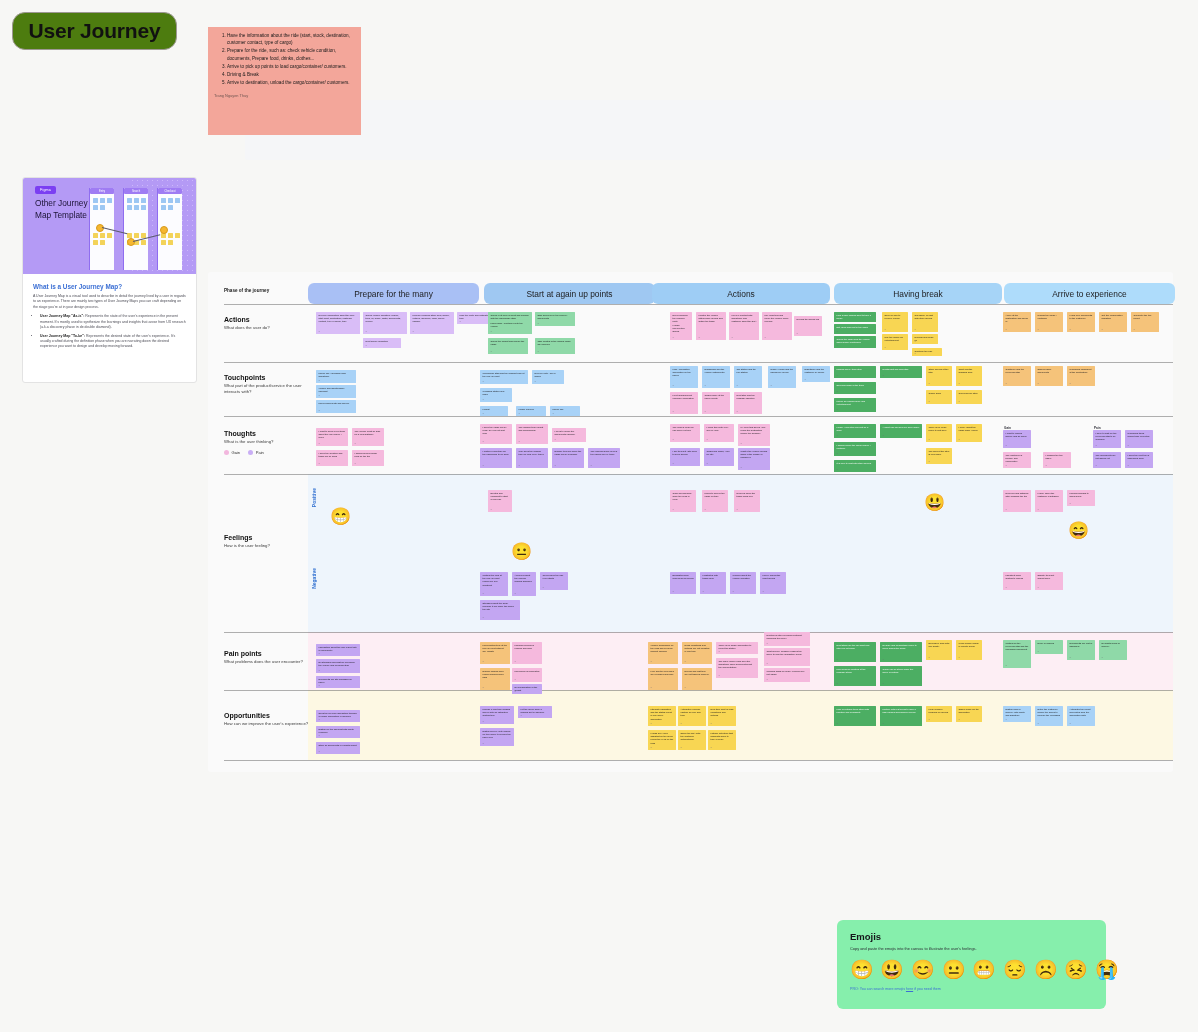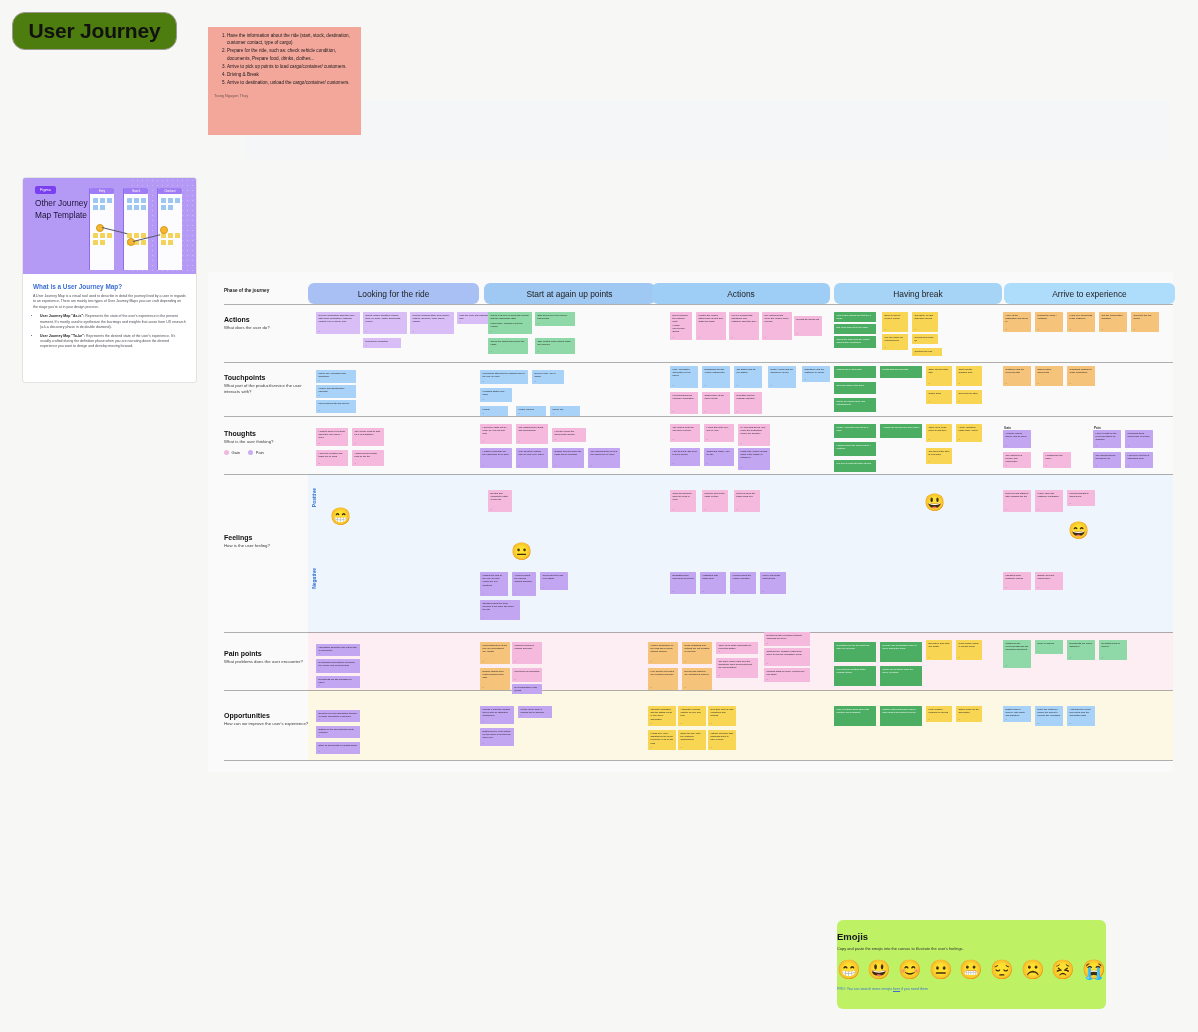--- a/index.html
+++ b/index.html
@@ -109,21 +109,21 @@
 
   
   .emoji-tok { position:absolute; font-size:17px; line-height:1; }
 
   
   .gp-label { position:absolute; font-size:3.1px; font-weight:bold; color:#2f2f38; }
 
   
   #emoji-panel {
     left:837px; top:920px; width:269px; height:89px;
-    background:#bef264; border-radius:6px; padding:11px 0; box-sizing:border-box;
+    background:#86efac; border-radius:6px; padding:11px 13px; box-sizing:border-box;
   }
   #emoji-panel h3 { margin:0 0 4px 0; font-size:9.5px; color:#15151a; }
   #emoji-panel .sub { font-size:3.9px; color:#2c2c34; margin-bottom:9px; }
   #emoji-row { display:flex; gap:7px; }
   #emoji-row .e { font-size:19px; line-height:1; }
   #emoji-panel .pro { margin-top:8px; font-size:3.6px; color:#3b6fd4; }
   #emoji-panel .pro u { text-decoration:underline; }
 </style>
 </head>
 <body>
@@ -216,21 +216,21 @@
       <div class="row-band" style="top: 360px; height: 58px; background: rgb(253, 238, 244);"></div>
       <div class="row-band" style="top: 418px; height: 70px; background: rgb(253, 248, 227);"></div>
       <div class="row-sep" style="top: 32px;"></div>
       <div class="row-sep" style="top: 90px;"></div>
       <div class="row-sep" style="top: 144px;"></div>
       <div class="row-sep" style="top: 202px;"></div>
       <div class="row-sep" style="top: 360px;"></div>
       <div class="row-sep" style="top: 418px;"></div>
       <div class="row-sep" style="top: 488px;"></div>
       <div class="abs" style="left: 16px; top: 16px; font-size: 4.6px; color: rgb(34, 34, 34); font-weight: bold;">Phase of the journey</div>
-      <div class="phase-hdr" style="left: 100px; width: 171px; background: rgb(169, 192, 245);">Looking for the ride</div>
+      <div class="phase-hdr" style="left: 100px; width: 171px; background: rgb(169, 192, 245);">Prepare for the many</div>
       <div class="phase-hdr" style="left: 276px; width: 171px; background: rgb(159, 200, 242);">Start at again up points</div>
       <div class="phase-hdr" style="left: 444px; width: 178px; background: rgb(158, 205, 245);">Actions</div>
       <div class="phase-hdr" style="left: 626px; width: 168px; background: rgb(166, 212, 247);">Having break</div>
       <div class="phase-hdr" style="left: 796px; width: 171px; background: rgb(174, 220, 251);">Arrive to experience</div>
       <div class="row-label abs" style="top: 44px;">
         <div class="t">Actions</div>
         <div class="s">What does the user do?</div>
       </div>
       <div class="row-label abs" style="top: 102px;">
         <div class="t">Touchpoints</div>

